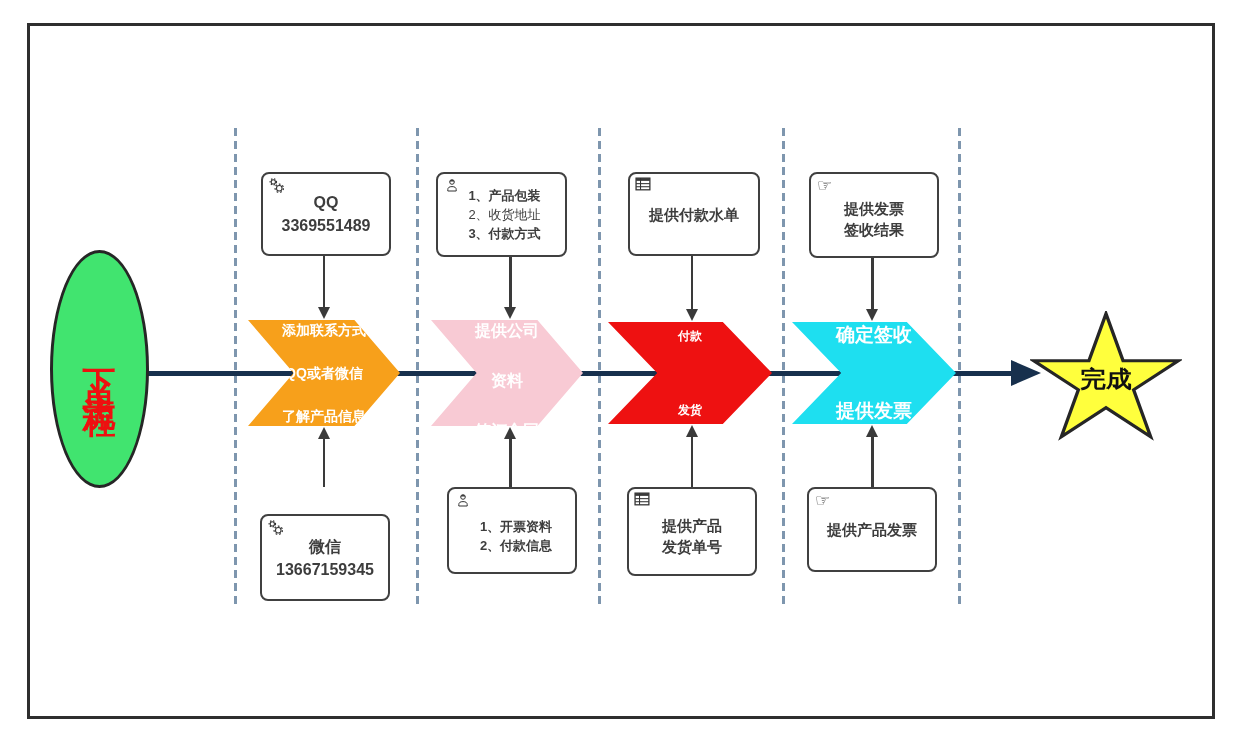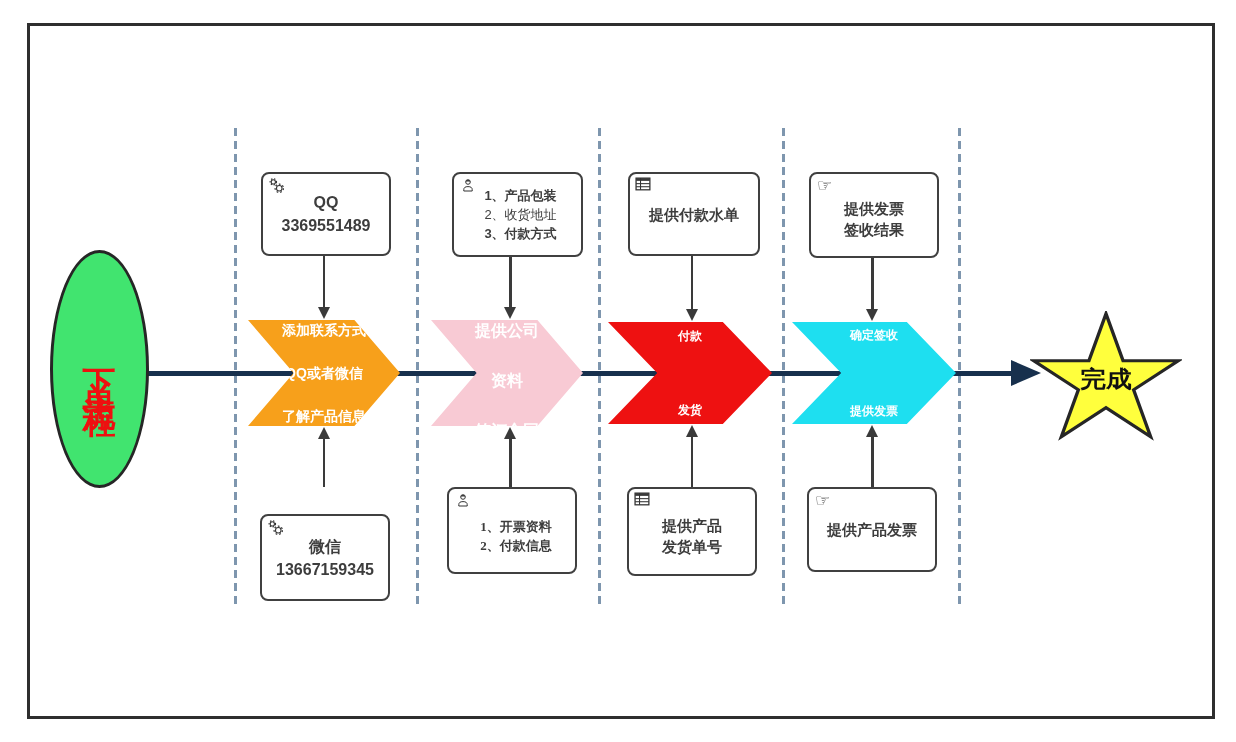--- a/index.html
+++ b/index.html
@@ -14,21 +14,21 @@
   .ellipse{left:50px;top:250px;width:93px;height:232px;background:#41E46F;border:3px solid #262626;
     border-radius:50%;z-index:3;display:flex;align-items:center;justify-content:center;}
   .ellipse .vtext{writing-mode:vertical-rl;text-orientation:upright;font-size:33px;font-weight:bold;
     color:#EE1010;letter-spacing:13px;line-height:1;}
   .chevron{z-index:3;display:flex;flex-direction:column;align-items:center;justify-content:space-between;
     clip-path:polygon(0% 0%,70% 0%,100% 50%,70% 100%,0% 100%,30% 50%);color:#fff;font-weight:bold;text-align:center;}
   .chevron .ln{display:block;}
   .chev1{left:248px;top:320px;width:152px;height:106px;background:#F7A01B;font-size:14px;line-height:20px;}
   .chev2{left:431px;top:320px;width:152px;height:106px;background:#F8CAD4;font-size:16px;line-height:22px;gap:28px;}
   .chev3{left:608px;top:322px;width:164px;height:102px;background:#EE1111;font-size:12px;line-height:28px;}
-  .chev4{left:792px;top:322px;width:164px;height:102px;background:#1EDFF0;font-size:12px;line-height:26px;}
+  .chev4{left:792px;top:322px;width:164px;height:102px;background:#1EDFF0;font-size:19px;line-height:26px;}
   .note{z-index:3;background:#fff;border:2.5px solid #404040;border-radius:8px;color:#3D3D3D;
     display:flex;flex-direction:column;align-items:center;justify-content:center;text-align:center;}
   .note .icon{position:absolute;left:5px;top:3px;width:17px;height:17px;color:#333;}
   .note .txt{font-weight:bold;}
   .note .ln{display:block;}
   .n-big{font-size:16px;line-height:23px;}
   .n-mid{font-size:15px;line-height:21px;}
   .n-list{font-size:13px;line-height:19px;text-align:left;}
   .n-list .muted{color:#404040;font-weight:normal;}
   .varrow{width:2.5px;background:#3a3a3a;z-index:2;}
@@ -84,21 +84,21 @@
       <circle cx="10.6" cy="10.6" r="2.6" stroke-width="1"></circle>
       <circle cx="10.6" cy="10.6" r="3.9" stroke-width="1.2" stroke-dasharray="1.6 1.9"></circle>
     </svg>
   </span>
   <div class="txt n-big">
     <span class="ln">QQ</span>
     <span class="ln">3369551489</span>
   </div>
 </div>
 
-<div class="abs note" style="left:452px;top:172px;width:127px;height:81px;">
+<div class="abs note" style="left:436px;top:172px;width:127px;height:81px;">
   <span class="icon">
     <svg width="16" height="16" viewBox="0 0 16 16" fill="none" stroke="#333">
       <circle cx="8" cy="5" r="2.3" stroke-width="1"></circle>
       <path d="M5.7 4.4 A2.4 2 0 0 1 10.3 4.4 Z" fill="#333" stroke="none"></path>
       <path d="M3.8 14 V12.6 Q3.8 9.6 8 9.6 Q12.2 9.6 12.2 12.6 V14 Z" stroke-width="1"></path>
     </svg>
   </span>
   <div class="txt n-list" style="padding-left:6px;">
     <span class="ln">1、产品包装</span>
     <span class="ln muted">2、收货地址</span>
@@ -139,21 +139,21 @@
       <circle cx="10.6" cy="10.6" r="2.6" stroke-width="1"></circle>
       <circle cx="10.6" cy="10.6" r="3.9" stroke-width="1.2" stroke-dasharray="1.6 1.9"></circle>
     </svg>
   </span>
   <div class="txt n-big">
     <span class="ln">微信</span>
     <span class="ln">13667159345</span>
   </div>
 </div>
 
-<div class="abs note" style="left:447px;top:487px;width:126px;height:83px;font-family:Liberation Serif, serif;">
+<div class="abs note" style="left:447px;top:487px;width:126px;height:83px;">
   <span class="icon">
     <svg width="16" height="16" viewBox="0 0 16 16" fill="none" stroke="#333">
       <circle cx="8" cy="5" r="2.3" stroke-width="1"></circle>
       <path d="M5.7 4.4 A2.4 2 0 0 1 10.3 4.4 Z" fill="#333" stroke="none"></path>
       <path d="M3.8 14 V12.6 Q3.8 9.6 8 9.6 Q12.2 9.6 12.2 12.6 V14 Z" stroke-width="1"></path>
     </svg>
   </span>
   <div class="txt n-list" style="padding-left:8px;padding-top:10px;">
     <span class="ln">1、开票资料</span>
     <span class="ln">2、付款信息</span>

